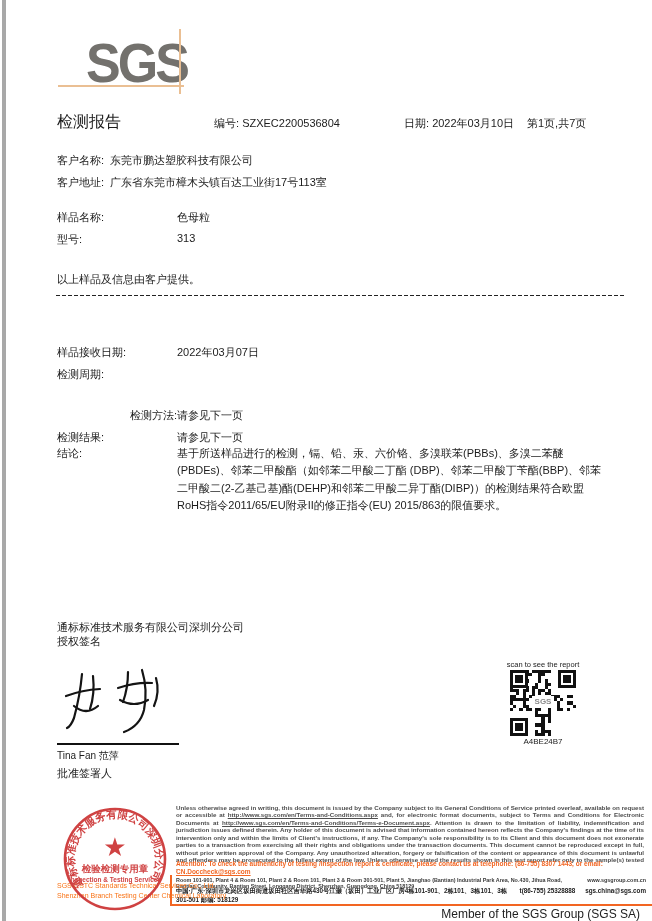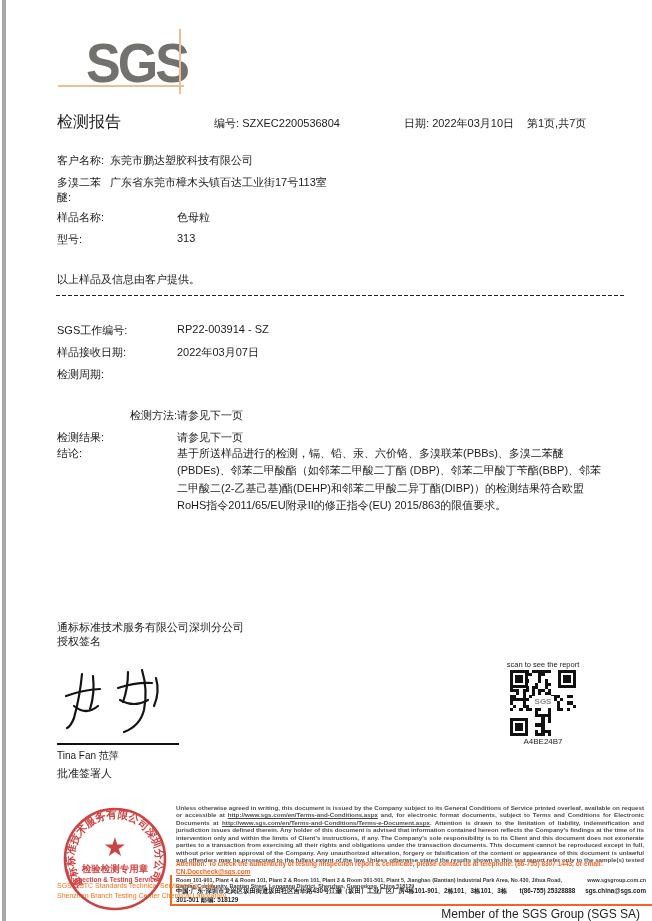--- a/index.html
+++ b/index.html
@@ -98,42 +98,38 @@
     <span>日期:</span>
     <span>2022年03月10日</span>
   </div>
   <div class="hdr-page t11">第1页,共7页</div>
 
   <div class="row" style="left:57px; top:153px;">
     <span class="lbl lblw-client">客户名称:</span>
     <span>东莞市鹏达塑胶科技有限公司</span>
   </div>
   <div class="row" style="left:57px; top:175px;">
-    <span class="lbl lblw-client">多溴二苯醚:</span>
+    <span class="lbl lblw-client">客户地址:</span>
     <span>广东省东莞市樟木头镇百达工业街17号113室</span>
   </div>
 
   <div class="row" style="left:57px; top:210px;">
     <span class="lbl lblw-wide">样品名称:</span>
     <span>色母粒</span>
   </div>
   <div class="row" style="left:57px; top:232px;">
     <span class="lbl lblw-wide">型号:</span>
     <span>313</span>
   </div>
   <div class="row" style="left:57px; top:272px;">
     <span>以上样品及信息由客户提供。</span>
   </div>
 
   <div class="dash-sep"></div>
 
-  <div class="row" style="left:57px; top:323px;">
-    <span class="lbl lblw-wide">SGS工作编号:</span>
-    <span>RP22-003914 - SZ</span>
-  </div>
   <div class="row" style="left:57px; top:345px;">
     <span class="lbl lblw-wide">样品接收日期:</span>
     <span>2022年03月07日</span>
   </div>
   <div class="row" style="left:57px; top:367px;">
     <span class="lbl lblw-wide">检测周期:</span>
   </div>
   <div class="row" style="left:57px; top:408px;text-align:right;">
     <span class="lbl lblw-wide">检测方法:</span>
     <span>请参见下一页</span>

